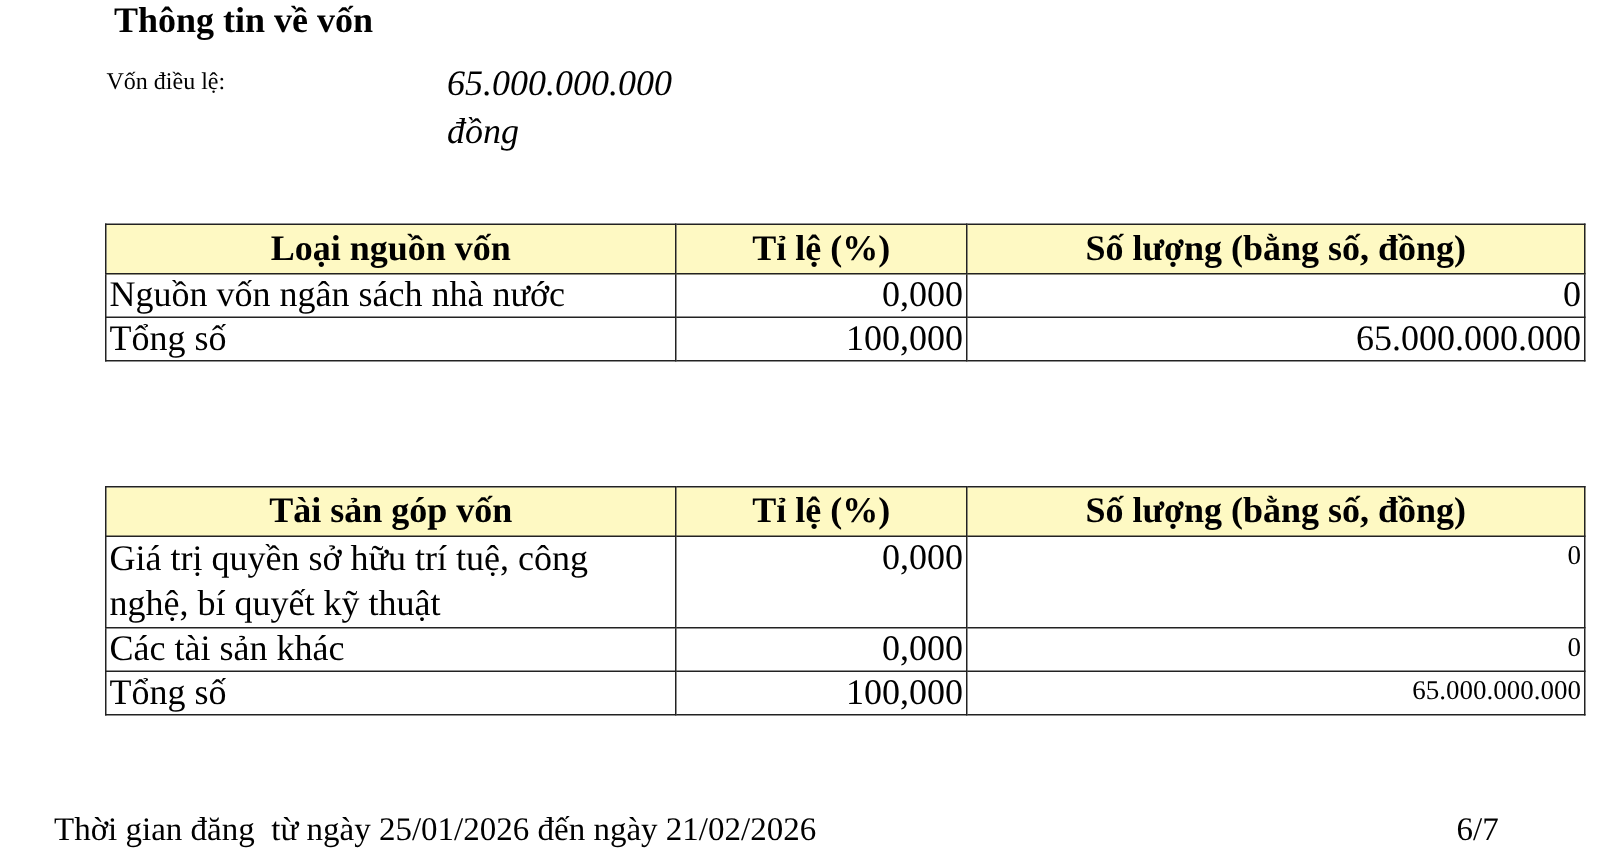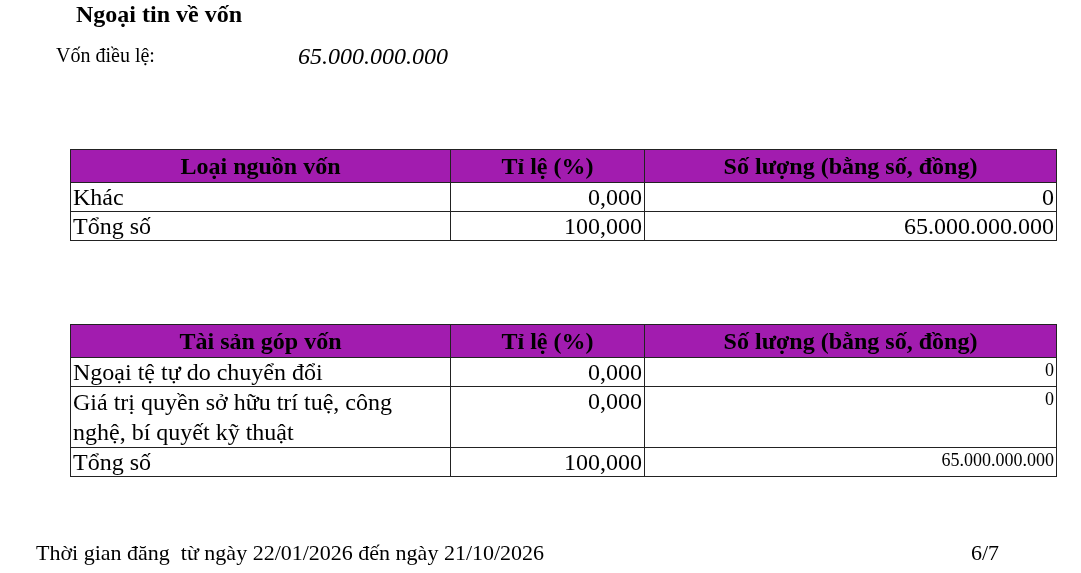--- a/index.html
+++ b/index.html
@@ -5,82 +5,83 @@
   html, body { margin: 0; padding: 0; background: #ffffff; }
   body {
     width: 1081px; height: 573px; position: relative; overflow: hidden;
     font-family: "Liberation Serif", "DejaVu Serif", serif; color: #000;
   }
   .section-title {
     position: absolute; left: 76px; top: -1px;
     font-size: 24px; font-weight: bold; line-height: 30px; margin: 0;
   }
   .capital-label {
-    position: absolute; left: 56px; top: 40px;
-    font-size: 20px; line-height: 30px;
+    position: absolute; left: 71px; top: 40px;
+    font-size: 16px; line-height: 30px;
   }
   .capital-value {
     position: absolute; left: 298px; top: 40px; width: 200px;
     font-size: 24px; line-height: 32px; font-style: italic;
   }
   table.cap {
     position: absolute; left: 70px; width: 986px;
     border-collapse: collapse; table-layout: fixed;
     font-size: 24px;
   }
   table.cap col.c1 { width: 380px; }
   table.cap col.c2 { width: 194px; }
   table.cap col.c3 { width: 412px; }
   table.cap th, table.cap td {
     border: 1.5px solid #222; padding: 0 2px;
     line-height: 28px; vertical-align: top;
   }
   table.cap th {
-    background: #a21caf; font-weight: bold; text-align: center;
+    background: #fef9c3; font-weight: bold; text-align: center;
     height: 32px; line-height: 32px; padding: 0;
   }
   table.cap td { height: 28px; }
   table.cap td.num { text-align: right; }
   table.cap td.small { font-size: 18px; line-height: 24px; }
   #t1 { top: 149px; }
   #t2 { top: 324px; }
   .footer-text {
     position: absolute; left: 36px; top: 539px;
     font-size: 22px; line-height: 28px; white-space: pre;
   }
   .page-number {
     position: absolute; left: 971px; top: 539px;
     font-size: 22px; line-height: 28px; text-align: center;
   }
 </style>
 </head>
 <body>
 
-<h2 class="section-title">Ngoại tin về vốn</h2>
+<h2 class="section-title">Thông tin về vốn</h2>
 <div class="capital-label">Vốn điều lệ:</div>
 <div class="capital-value">
   <div>65.000.000.000</div>
+  <div>đồng</div>
 </div>
 
 <table class="cap" id="t1">
   <colgroup>
       <col class="c1">
       <col class="c2">
       <col class="c3">
     </colgroup>
   <thead>
     <tr>
       <th>Loại nguồn vốn</th>
       <th>Tỉ lệ (%)</th>
       <th>Số lượng (bằng số, đồng)</th>
     </tr>
   </thead>
   <tbody>
     <tr>
-      <td>Khác</td>
+      <td>Nguồn vốn ngân sách nhà nước</td>
       <td class="num">0,000</td>
       <td class="num">0</td>
     </tr>
     <tr>
       <td>Tổng số</td>
       <td class="num">100,000</td>
       <td class="num">65.000.000.000</td>
     </tr>
   </tbody>
 </table>
@@ -93,31 +94,31 @@
     </colgroup>
   <thead>
     <tr>
       <th>Tài sản góp vốn</th>
       <th>Tỉ lệ (%)</th>
       <th>Số lượng (bằng số, đồng)</th>
     </tr>
   </thead>
   <tbody>
     <tr>
-      <td>Ngoại tệ tự do chuyển đổi</td>
+      <td style="line-height:30px;">Giá trị quyền sở hữu trí tuệ, công nghệ, bí quyết kỹ thuật</td>
       <td class="num">0,000</td>
       <td class="num small">0</td>
     </tr>
     <tr>
-      <td style="line-height:30px;">Giá trị quyền sở hữu trí tuệ, công nghệ, bí quyết kỹ thuật</td>
+      <td>Các tài sản khác</td>
       <td class="num">0,000</td>
       <td class="num small">0</td>
     </tr>
     <tr>
       <td>Tổng số</td>
       <td class="num">100,000</td>
       <td class="num small">65.000.000.000</td>
     </tr>
   </tbody>
 </table>
 
-<div class="footer-text">Thời gian đăng  từ ngày 22/01/2026 đến ngày 21/10/2026</div>
+<div class="footer-text">Thời gian đăng  từ ngày 25/01/2026 đến ngày 21/02/2026</div>
 <div class="page-number">6/7</div>
 
 </body></html>

